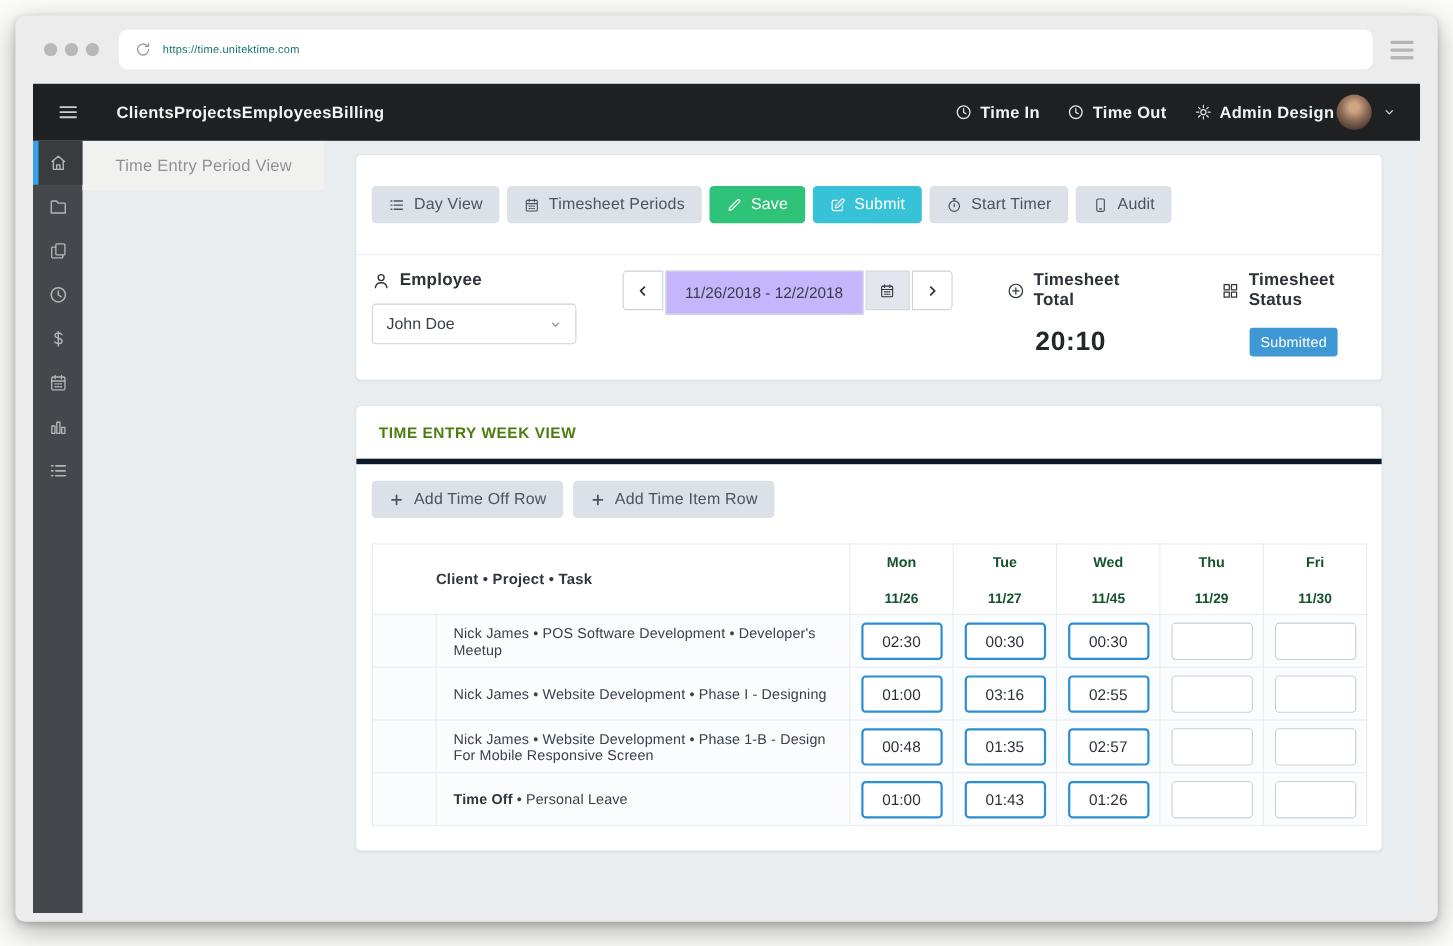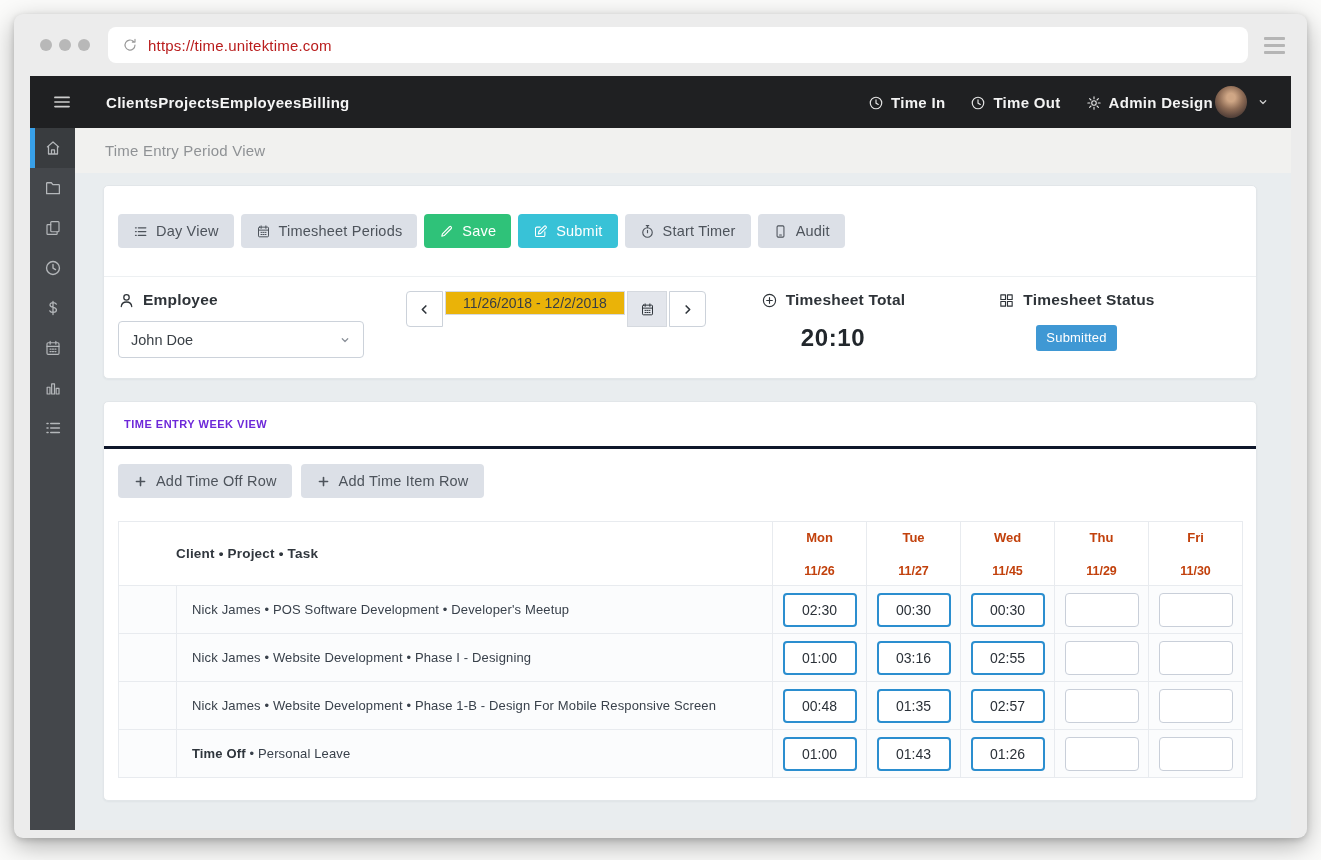--- a/index.html
+++ b/index.html
@@ -10,46 +10,46 @@
 
   .window{position:absolute;left:14px;top:14px;width:1293px;height:824px;background:#ececec;
     border-radius:9px;box-shadow:0 8px 26px rgba(0,0,0,.30),0 2px 6px rgba(0,0,0,.16);
     overflow:hidden;display:flex;flex-direction:column}
   .chrome{height:62px;display:flex;align-items:center;padding:0 14px 0 26px;flex:none}
   .dots{display:flex;gap:7px}
   .dot{width:12px;height:12px;border-radius:50%;background:#b8b8b8}
   .urlbar{flex:1;height:36px;background:#fff;border-radius:8px;display:flex;align-items:center;
     padding:0 14px;gap:10px;margin-left:18px;cursor:text}
   .urlbar .ic{font-size:16px;color:#9a9a9a}
-  .url-text{font-size:15px;color:#b91c1c;letter-spacing:.2px}
+  .url-text{font-size:10px;color:#0f766e;letter-spacing:.2px}
   .chrome-menu{display:flex;flex-direction:column;gap:4px;margin:0 8px 0 16px;cursor:pointer}
   .chrome-menu i{width:21px;height:3px;background:#b5b5b5;border-radius:1px}
 
   .app{flex:1;margin:0 16px 8px;display:flex;flex-direction:column;overflow:hidden;background:#e9edef}
   .navbar{height:52px;flex:none;background:#1f2022;color:#f3f3f3;display:flex;align-items:center;
     padding:0 22px;font-size:15px}
   .nav-burger{font-size:20px;color:#cdcdcd;margin-right:34px;cursor:pointer}
   .nav-links{display:flex;}
   .nav-link{color:#f5f5f5;font-weight:bold;letter-spacing:.3px;cursor:pointer;text-decoration:none}
   .nav-right{margin-left:auto;display:flex;gap:25px;align-items:center}
-  .nav-action{display:flex;align-items:flex-end;gap:7px;font-weight:bold;letter-spacing:.3px;cursor:pointer}
+  .nav-action{display:flex;align-items:center;gap:7px;font-weight:bold;letter-spacing:.3px;cursor:pointer}
   .nav-action .ic{font-size:16px;color:#e2e2e2}
   .avatar-wrap{display:flex;align-items:center;gap:10px;margin-left:2px;cursor:pointer}
   .avatar{width:32px;height:32px;border-radius:50%;
     background:radial-gradient(circle at 50% 36%,#cfa685 16%,#8d6b55 46%,#5a453c 72%,#3a2f2b 100%)}
   .caret{font-size:12px;color:#cfcfcf}
 
   .body-row{flex:1;display:flex;overflow:hidden}
   .sidebar{width:45px;flex:none;background:#44474b;display:flex;flex-direction:column}
   .side-item{height:40px;display:flex;align-items:center;justify-content:center;color:#b4b7ba;
     font-size:18px;position:relative;cursor:pointer}
   .side-item.active{background:#393c3f}
   .side-item.active::before{content:'';position:absolute;left:0;top:0;bottom:0;width:5px;background:#38a0e8}
 
-  .main{flex:1;display:flex;flex-direction:column;min-width:0}
+  .main{flex:1;display:flex;flex-direction:row;min-width:0}
   .breadcrumb{height:45px;flex:none;background:#f1f1ef;display:flex;align-items:center;
     padding:0 30px;color:#8f9295;font-size:15px;letter-spacing:.2px}
   .scroll{flex:1;padding:12px 34px 0 28px;overflow:hidden}
 
   .panel{background:#fff;border:1px solid #e2e6e9;border-radius:5px;box-shadow:0 1px 2px rgba(40,60,80,.05)}
   .panel-top{margin-bottom:22px}
   .toolbar{display:flex;gap:7px;padding:28px 14px;border-bottom:1px solid #edf0f2}
   .btn{display:inline-flex;align-items:center;gap:8px;height:34px;padding:0 15px;border-radius:4px;
     font-size:14.5px;border:none;cursor:pointer;font-family:inherit;letter-spacing:.2px}
   .btn.gray{background:#dce0e7;color:#4d535b}
@@ -67,36 +67,36 @@
   .c4{width:175px;display:flex;flex-direction:column;align-items:center}
   .select{height:37px;border:1px solid #ccd2da;border-radius:4px;display:flex;align-items:center;
     padding:0 12px;font-size:14.5px;color:#3a4046;justify-content:space-between;background:#fff;cursor:pointer}
   .sel-caret{color:#8a9098;font-size:12px}
   .period-group{display:flex;gap:2px}
   .pbtn{height:36px;display:flex;align-items:center;justify-content:center;border:1px solid #ccd2da;
     background:#fff;cursor:pointer;color:#2f353b;font-family:inherit}
   .pbtn.chev{width:37px;font-size:13px}
   .pbtn.first{border-radius:4px 0 0 4px}
   .pbtn.last{border-radius:0 4px 4px 0}
-  .pdate{height:24px;background:#eab308;border:1px solid #d5d9df;display:flex;align-items:center;
+  .pdate{height:40px;background:#c4b5fd;border:1px solid #d5d9df;display:flex;align-items:center;
     justify-content:center;width:180px;font-size:14px;color:#383e45}
   .pcal{width:40px;background:#e3e6ec;border:1px solid #d5d9df;font-size:15px}
   .total-value{font-size:24px;font-weight:bold;color:#22272c;letter-spacing:.6px;margin-top:3px}
   .badge{display:inline-block;background:#3f98d4;color:#fff;font-size:13px;padding:5px 10px 6px;
     border-radius:3px;margin-top:4px;letter-spacing:.2px}
 
-  .panel-title{padding:16px 20px;color:#6d28d9;font-weight:bold;font-size:11px;letter-spacing:.5px;
-    border-bottom:3px solid #0f172a}
+  .panel-title{padding:16px 20px;color:#4d7c0f;font-weight:bold;font-size:14px;letter-spacing:.5px;
+    border-bottom:5px solid #0f172a}
   .add-row{padding:15px 14px;display:flex;gap:9px}
   .table-wrap{margin:8px 13px 22px 14px}
   table{border-collapse:collapse;table-layout:fixed;width:100%}
   th,td{border:1px solid #e8ebef}
   thead th{height:64px;background:#fff}
   .th-task{text-align:left;padding-left:57px;font-size:13.5px;color:#31373e;letter-spacing:.2px}
-  .th-day{font-size:13px;color:#c2410c;font-weight:bold}
+  .th-day{font-size:13px;color:#14532d;font-weight:bold}
   .day-date{font-size:12.5px;margin-top:19px}
   tbody td{height:48px;background:#fbfcfd}
   .td-icons{text-align:center}
   .row-ic{display:inline-flex;margin:0 2.5px;cursor:pointer;color:#4a87c6;font-size:16px}
   .td-task{font-size:13px;color:#39414b;padding-left:15px;letter-spacing:.15px}
   .td-task b{color:#2e353c}
   .td-time{text-align:center}
   .tin{width:74px;height:34px;text-align:center;font-size:14px;color:#2b3138;border-radius:4px;
     background:#fff;font-family:inherit;outline:none}
   .tin.filled{border:2px solid #2b8ecf}

